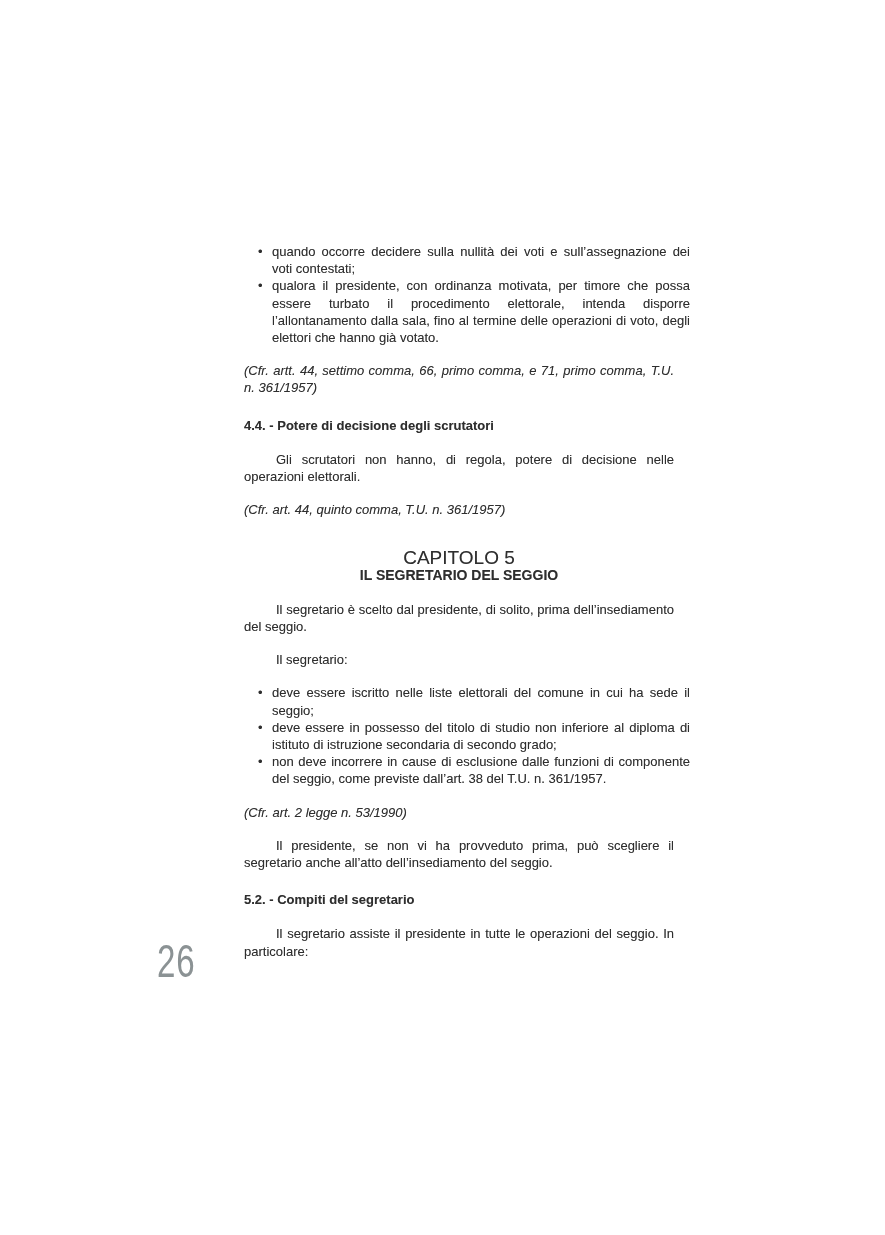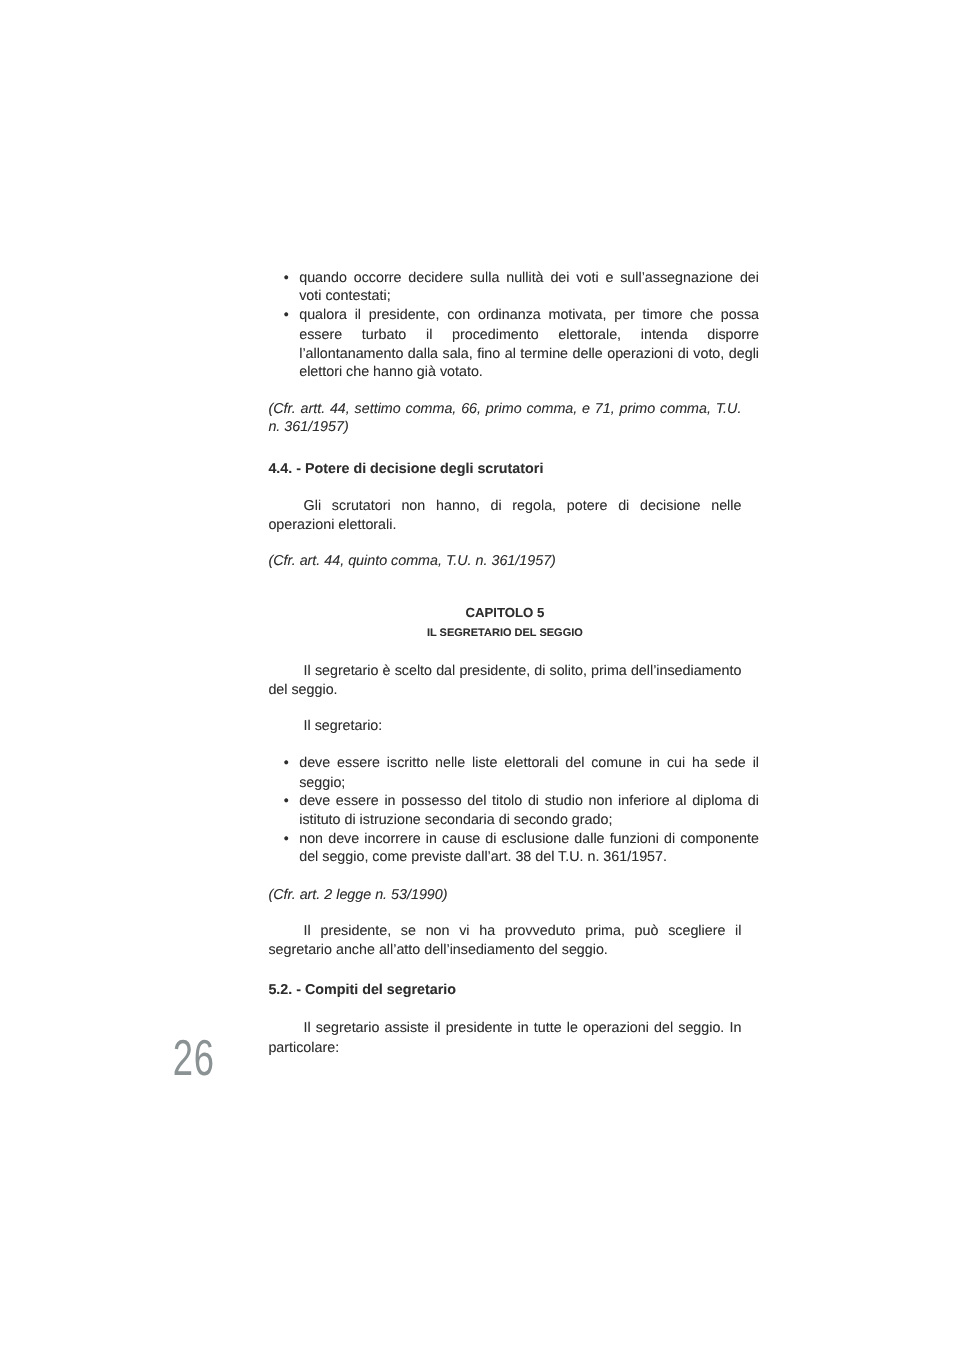--- a/index.html
+++ b/index.html
@@ -57,26 +57,25 @@
     text-align: left;
   }
   .after-heading {
     margin-top: 17px !important;
   }
   .chapter {
     margin-top: 31px;
     text-align: center;
   }
   .chapter .kicker {
-    font-size: 12px;
-    font-weight: bold;
+    font-size: 19px;
   }
   .chapter .title {
     font-weight: bold;
-    font-size: 10px;
+    font-size: 14px;
   }
   .gap-before {
     margin-top: 14px !important;
   }
   .page-number {
     position: absolute;
     left: 157px;
     top: 938px;
     font-size: 46px;
     line-height: 46px;

